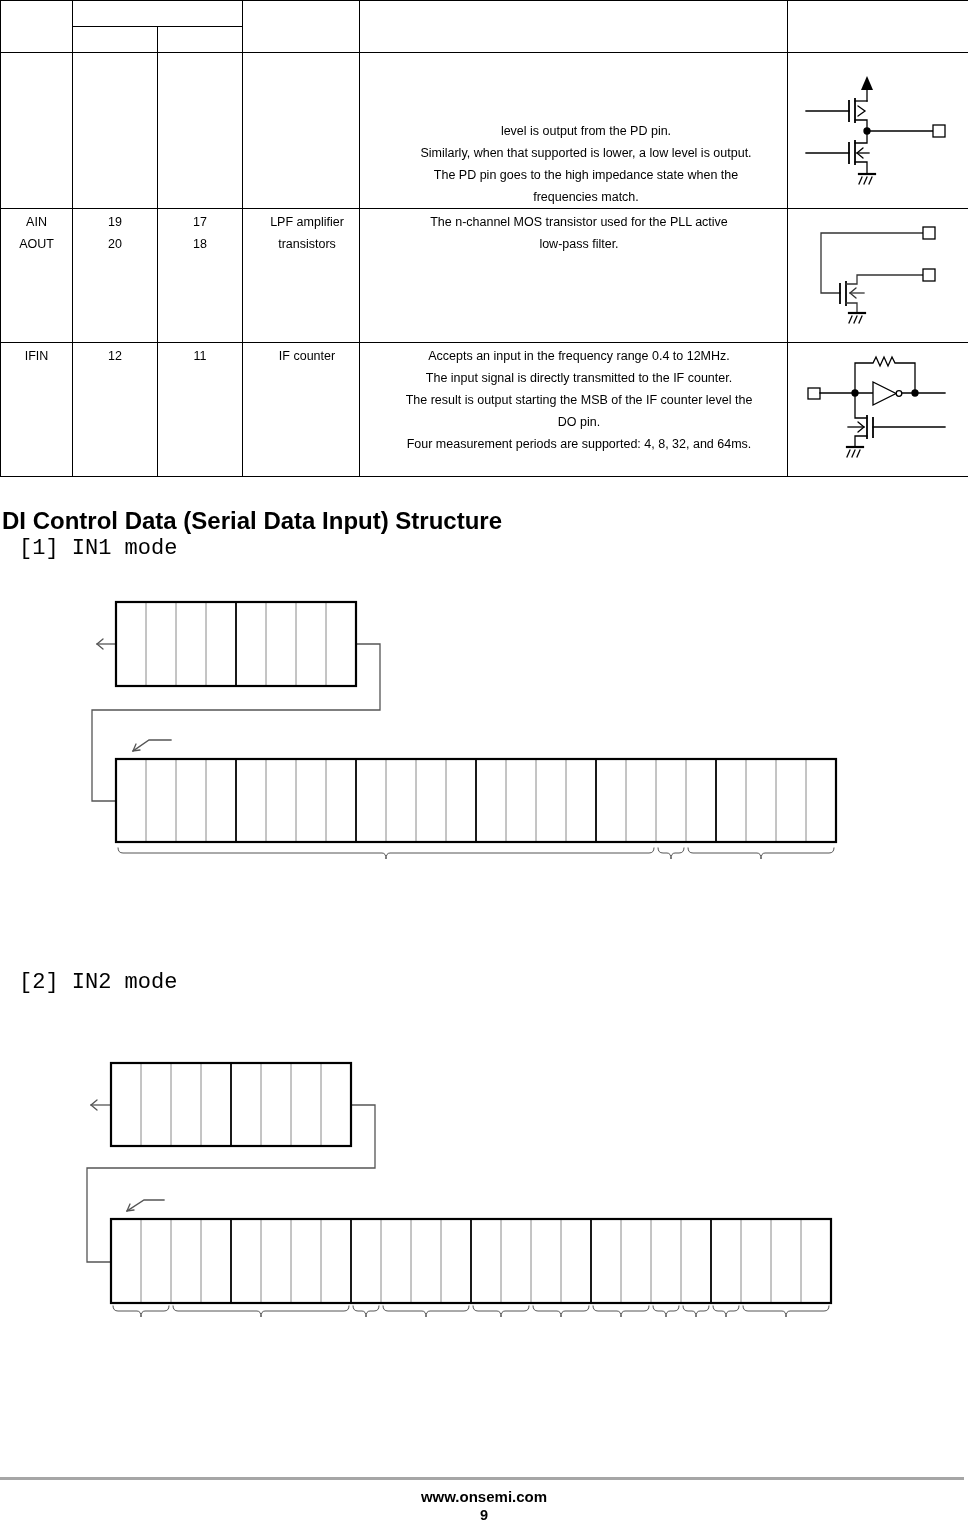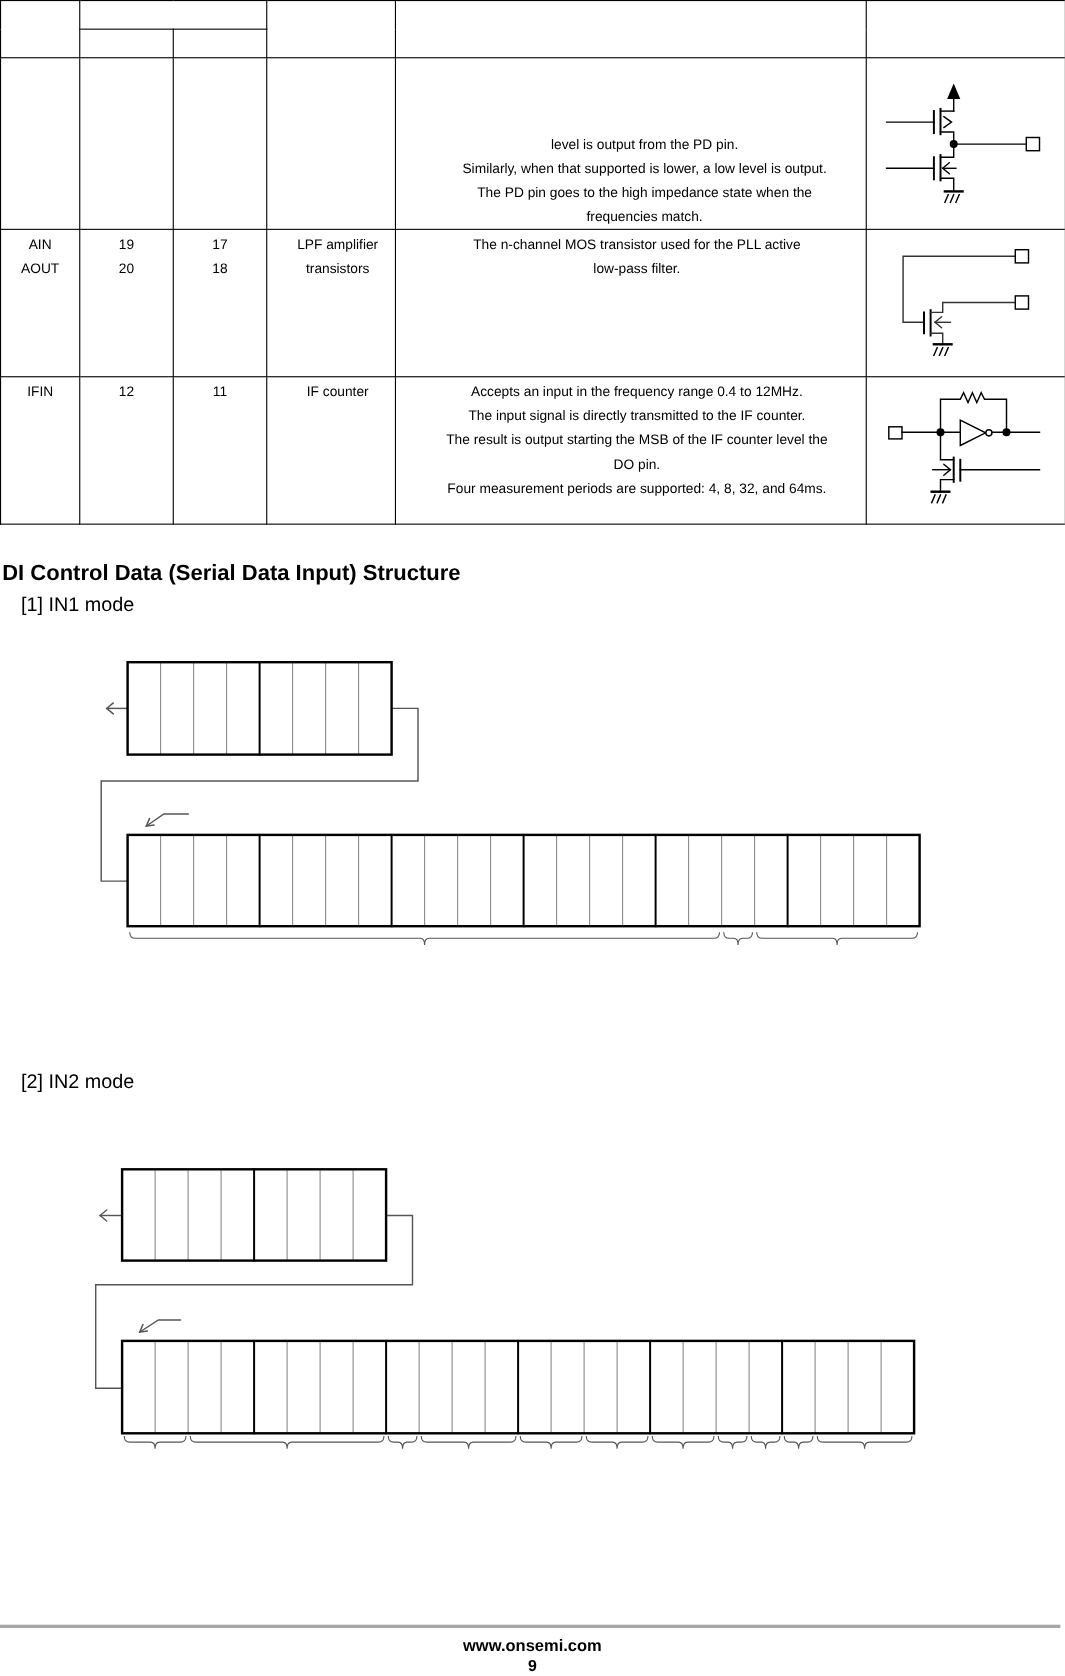--- a/index.html
+++ b/index.html
@@ -9,22 +9,22 @@
   .pin-table td { border: 1.5px solid #000; padding: 0; font-size: 12.5px; line-height: 22px; vertical-align: top; text-align: center; }
   .pin-table tr.h1 td { height: 25px; }
   .pin-table tr.h2 td { height: 25px; }
   .pin-table tr.r1 td { height: 153px; }
   .pin-table tr.r2 td, .pin-table tr.r3 td { height: 131px; }
   .c { text-align: center; padding-top: 2px !important; }
   .l { text-align: left; padding: 2px 0 0 12px !important; }
   .desc { text-align: left; padding: 2px 0 0 11px !important; }
   .desc-bottom { vertical-align: bottom !important; padding: 0 0 0 25px !important; }
   .line { display: block; white-space: nowrap; }
-  .heading { position: absolute; left: 2px; top: 509px; font-weight: bold; font-size: 20px; line-height: 24px; }
-  .mode-label { position: absolute; left: 19px; font-family: Liberation Sans, sans-serif; font-size: 18px; line-height: 24px; }
+  .heading { position: absolute; left: 2px; top: 509px; font-weight: bold; font-size: 24px; line-height: 24px; }
+  .mode-label { position: absolute; left: 19px; font-family: Liberation Mono, monospace; font-size: 22px; line-height: 24px; }
   .overlay { position: absolute; left: 0; top: 0; width: 968px; height: 1524px; pointer-events: none; }
   .footer-rule { position: absolute; left: 0; top: 1477px; width: 964px; height: 3px; background: #a6a6a6; }
   .footer-url { position: absolute; left: 0; width: 968px; top: 1488px; text-align: center; font-weight: bold; font-size: 15px; line-height: 18px; }
   .footer-page { position: absolute; left: 0; width: 968px; top: 1506px; text-align: center; font-weight: bold; font-size: 14.5px; line-height: 18px; }
 </style>
 </head>
 <body>
 
 <table class="pin-table">
   <colgroup>

